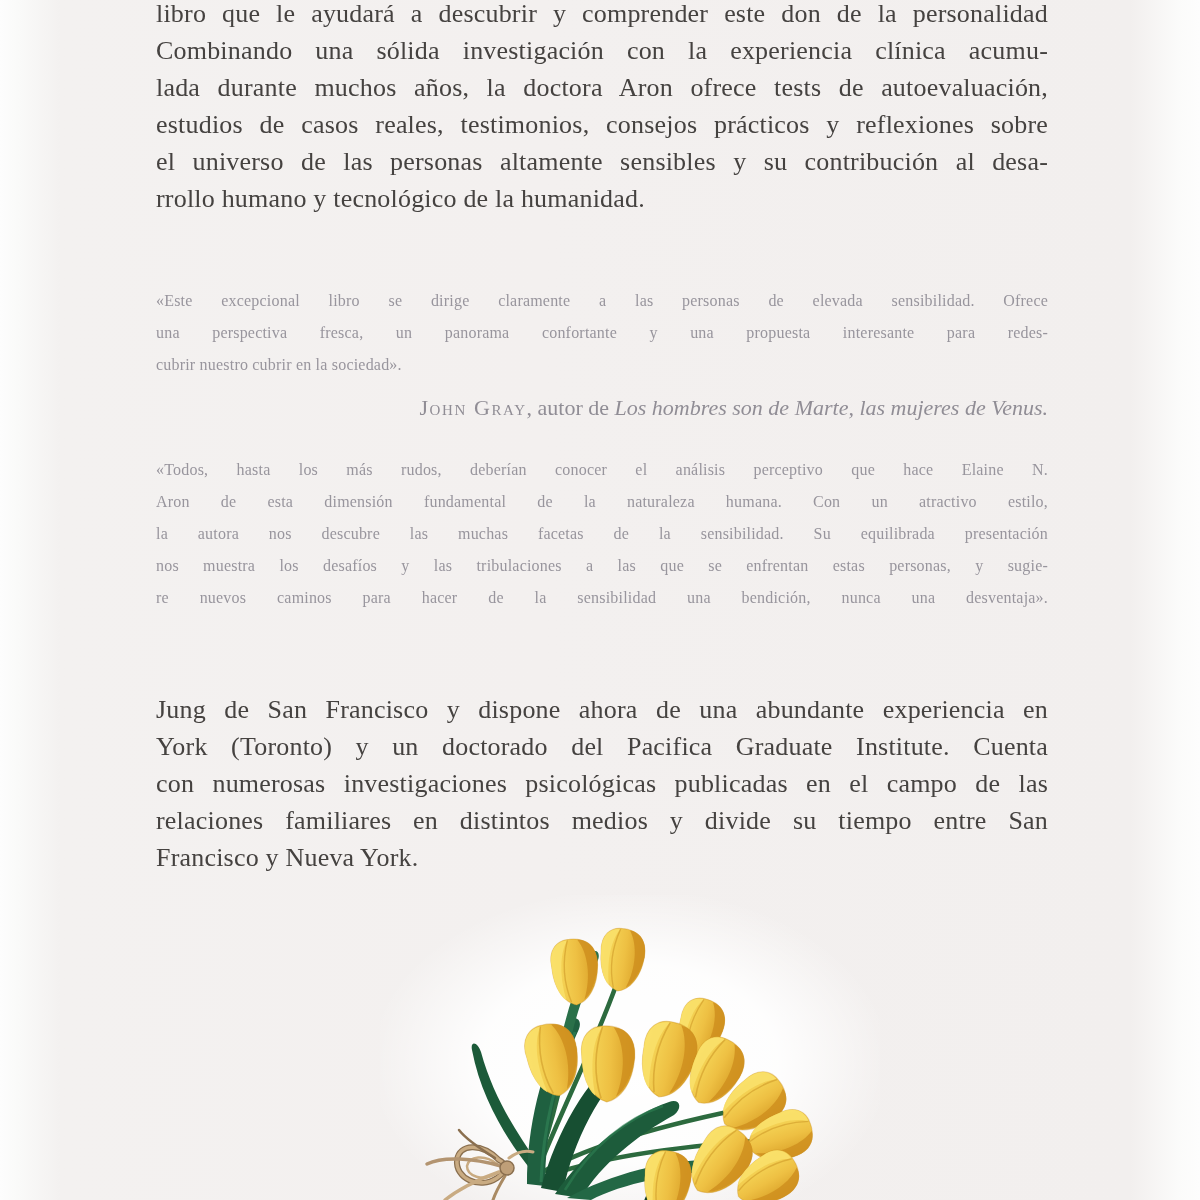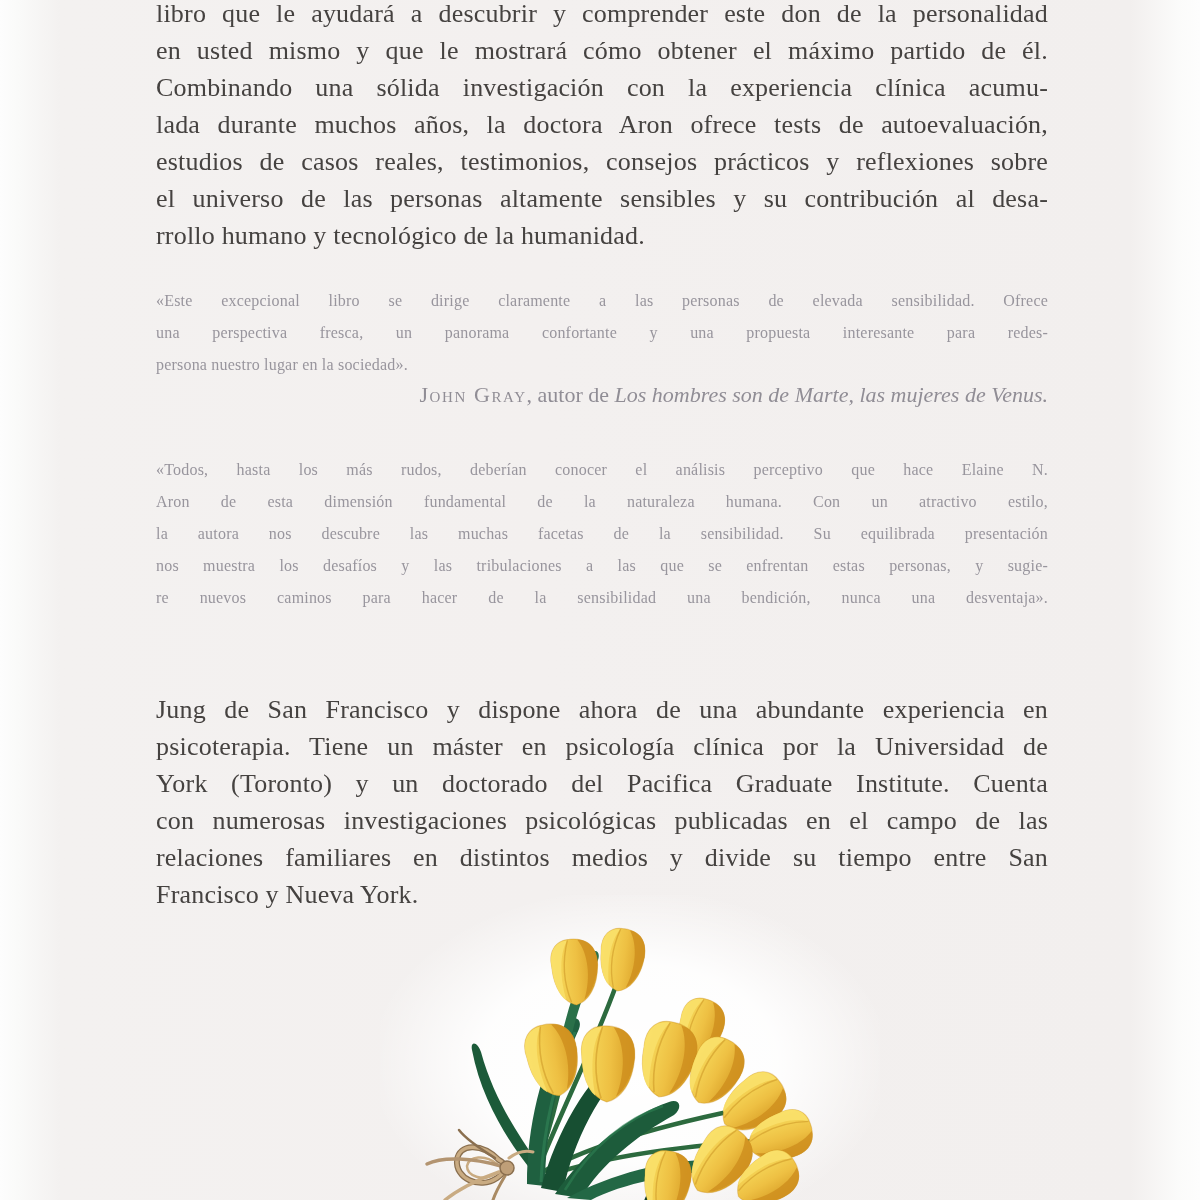--- a/index.html
+++ b/index.html
@@ -13,72 +13,70 @@
     font-size:26px;line-height:37px;color:#454240;letter-spacing:.2px;
     text-align:justify;text-align-last:justify;white-space:normal;
   }
   .body-text .tline:last-child{text-align-last:left;}
   .quote .tline{
     font-size:16px;line-height:32px;color:#98959d;letter-spacing:.2px;
     text-align:justify;text-align-last:justify;
   }
   .quote .tline:last-child{text-align-last:left;}
   .quote[data-justify-last="true"] .tline:last-child{text-align-last:justify;}
-  .attribution{text-align:right;font-size:22px;line-height:28px;color:#908d95;}
+  .attribution{margin-top:13px;text-align:right;font-size:22px;line-height:28px;color:#908d95;}
   .attr-name{font-variant:small-caps;letter-spacing:1.6px;}
   .attr-work{font-style:italic;}
   .synopsis{top:-5px;}
   .quote-1{top:285px;}
   .quote-2{top:454px;}
   .bio{top:691px;}
   .photo-glow{
     position:absolute;left:380px;top:895px;width:500px;height:305px;pointer-events:none;
     background:radial-gradient(ellipse at 50% 55%,#ffffff 0%,rgba(255,255,255,.9) 42%,rgba(255,255,255,0) 74%);
   }
   .bouquet{position:absolute;left:415px;top:912px;width:430px;height:288px;}
 </style>
 </head>
 <body>
 
 <div class="screen">
 
   <div class="block body-text synopsis">
       <div class="tline">libro que le ayudará a descubrir y comprender este don de la personalidad</div>
-      <div class="tline">en usted mismo y que le mostrará cómo obtener el máximo partido de él.</div>
       <div class="tline">Combinando una sólida investigación con la experiencia clínica acumu-</div>
       <div class="tline">lada durante muchos años, la doctora Aron ofrece tests de autoevaluación,</div>
       <div class="tline">estudios de casos reales, testimonios, consejos prácticos y reflexiones sobre</div>
       <div class="tline">el universo de las personas altamente sensibles y su contribución al desa-</div>
       <div class="tline">rrollo humano y tecnológico de la humanidad.</div>
     </div>
 
   <div class="block quote quote-1">
     <div>
         <div class="tline">«Este excepcional libro se dirige claramente a las personas de elevada sensibilidad. Ofrece</div>
         <div class="tline">una perspectiva fresca, un panorama confortante y una propuesta interesante para redes-</div>
-        <div class="tline">persona nuestro lugar en la sociedad».</div>
+        <div class="tline">cubrir nuestro cubrir en la sociedad».</div>
       </div>
     <div class="attribution">
       <span class="attr-name">John Gray</span><span class="attr-connector">, autor de </span><span class="attr-work">Los hombres son de Marte, las mujeres de Venus.</span>
     </div>
   </div>
 
   <div class="block quote quote-2" data-justify-last="true">
     <div>
         <div class="tline">«Todos, hasta los más rudos, deberían conocer el análisis perceptivo que hace Elaine N.</div>
         <div class="tline">Aron de esta dimensión fundamental de la naturaleza humana. Con un atractivo estilo,</div>
         <div class="tline">la autora nos descubre las muchas facetas de la sensibilidad. Su equilibrada presentación</div>
         <div class="tline">nos muestra los desafíos y las tribulaciones a las que se enfrentan estas personas, y sugie-</div>
         <div class="tline">re nuevos caminos para hacer de la sensibilidad una bendición, nunca una desventaja».</div>
       </div>
   </div>
 
   <div class="block body-text bio">
       <div class="tline">Jung de San Francisco y dispone ahora de una abundante experiencia en</div>
-      <div class="tline">psicoterapia. Tiene un máster en psicología clínica por la Universidad de</div>
       <div class="tline">York (Toronto) y un doctorado del Pacifica Graduate Institute. Cuenta</div>
       <div class="tline">con numerosas investigaciones psicológicas publicadas en el campo de las</div>
       <div class="tline">relaciones familiares en distintos medios y divide su tiempo entre San</div>
       <div class="tline">Francisco y Nueva York.</div>
     </div>
 
   <div class="photo-glow"></div>
 
   <svg class="bouquet" viewBox="0 0 430 288" xmlns="http://www.w3.org/2000/svg" aria-hidden="true">
     <defs>

